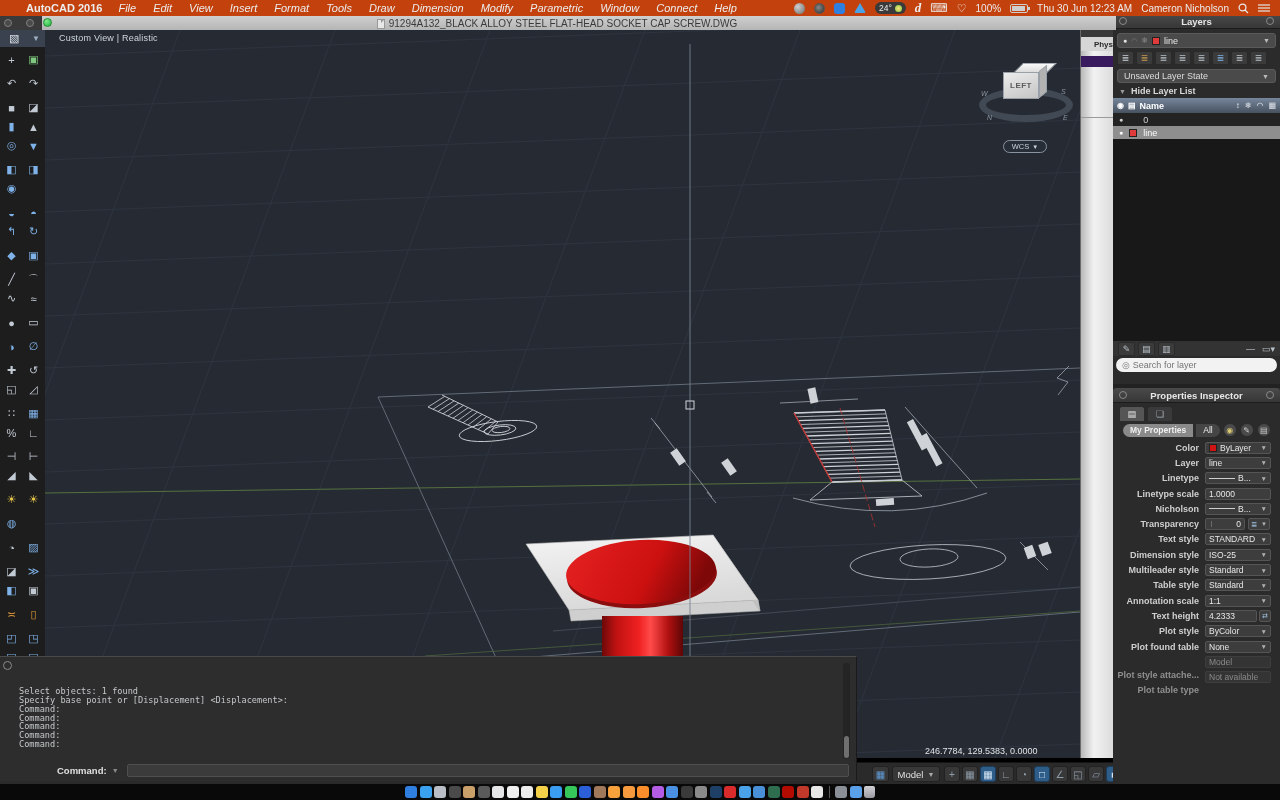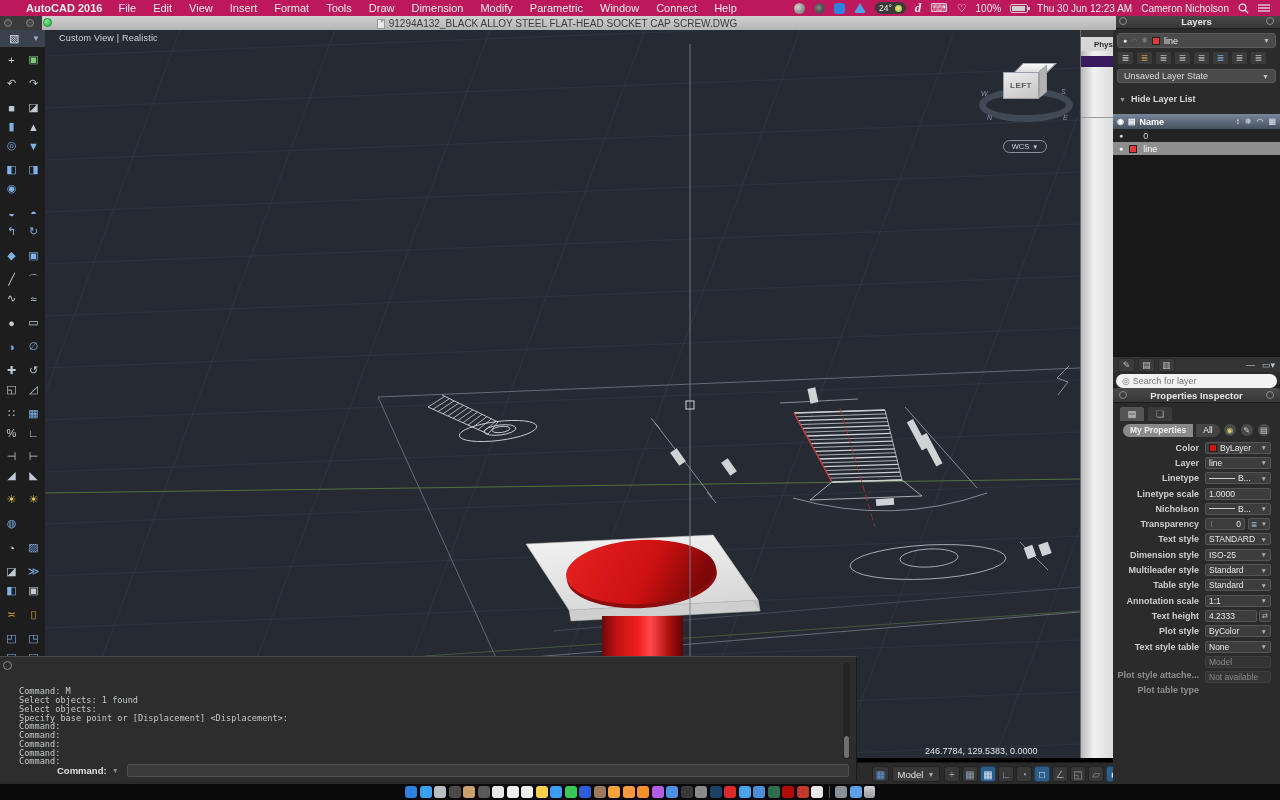--- a/index.html
+++ b/index.html
@@ -1,25 +1,25 @@
 <!DOCTYPE html>
 <html><head>
 <meta charset="utf-8">
 <style>
   * { margin:0; padding:0; box-sizing:border-box; }
   html,body { width:1280px; height:800px; overflow:hidden; background:#000;
     font-family:"Liberation Sans", sans-serif; -webkit-font-smoothing:antialiased; }
 
   
-  #menubar { position:absolute; left:0; top:0; width:1280px; height:16px; background:#be185d;
+  #menubar { position:absolute; left:0; top:0; width:1280px; height:16px; background:#c2410c;
     display:flex; align-items:center; color:#ededed; font-size:11px; z-index:60; }
   #menubar .apple { margin:0 14px 0 12px; font-size:11px; color:#fff; }
   #menubar .appname { font-weight:bold; margin-right:16px; white-space:nowrap; }
   #menu-items { display:flex; gap:17px; }
-  #menu-items span { white-space:nowrap; cursor:default; }
+  #menu-items span { white-space:nowrap; cursor:default;font-style:italic; }
   #menubar-right { margin-left:auto; display:flex; align-items:center; gap:9px; padding-right:10px; font-size:10px; }
   .mb-ic { width:11px; height:11px; border-radius:50%; display:inline-block; }
   .mb-swirl { background:radial-gradient(circle at 35% 35%, #cfcfcf, #6a6a6a); }
   .mb-dark  { background:radial-gradient(circle at 40% 40%, #888, #2d2d2d); border:1px solid #555; }
   .mb-blue  { border-radius:3px; background:#2f7fe0; }
   .mb-tri   { width:0; height:0; border-left:6px solid transparent; border-right:6px solid transparent; border-bottom:10px solid #4aa3e8; border-radius:2px; }
   .mb-temp  { background:#3a3a3a; border-radius:7px; padding:0 4px; height:12px; display:flex; align-items:center; gap:3px; font-size:8.5px; }
   .mb-temp .sun { width:7px; height:7px; border-radius:50%; background:radial-gradient(#ffe27a,#7ac943); }
   .mb-d { font-family:"Liberation Serif", serif; font-style:italic; font-weight:bold; font-size:13px; }
   .mb-kb { font-size:12px; }
@@ -116,21 +116,21 @@
     display:flex; align-items:center; gap:4px; padding:0 5px; color:#e4e4e4; font-size:9px; }
   #cur-layer .caret { margin-left:auto; font-size:7px; color:#bbb; }
   .sw { width:8px; height:8px; border:1px solid #222; }
   .dim { color:#8a8a8a; }
   #layer-tools { display:flex; gap:2px; padding:3px 4px; }
   .lt-ic { width:17px; height:14px; background:#3b3b3b; border:1px solid #2a2a2a; border-radius:2px;
     color:#b8c0c8; font-size:9px; display:flex; align-items:center; justify-content:center; }
   #layer-state { margin:1px 4px; height:14px; background:#4a4a4a; border:1px solid #5a5a5a; border-radius:3px;
     display:flex; align-items:center; padding:0 6px; color:#dcdcdc; font-size:9px; }
   #layer-state .caret { margin-left:auto; font-size:7px; color:#bbb; }
-  #hide-list { height:30px; display:flex; align-items:center; gap:5px; padding:0 6px; color:#d8d8d8; font-size:9px; font-weight:bold; }
+  #hide-list { height:14px; display:flex; align-items:center; gap:5px; padding:0 6px; color:#d8d8d8; font-size:9px; font-weight:bold; }
   #hide-list .tri { font-size:7px; color:#9a9a9a; }
   #layer-grid-header { height:15px; background:linear-gradient(#76869c,#47525f); display:flex; align-items:center; gap:4px;
     padding:0 4px; color:#fff; font-size:9px; font-weight:bold; }
   #layer-grid-header .right { margin-left:auto; display:flex; gap:5px; font-weight:normal; font-size:8px; color:#e4e8ee; }
   .layer-row { height:13px; display:flex; align-items:center; gap:6px; padding:0 6px; font-size:9px; color:#d0d0d0; background:#232323; }
   .layer-row.selected { background:#8e8e8e; color:#fafafa; }
   #layer-empty { height:202px; background:#181818; }
   #layers-bottom { height:15px; background:#333; display:flex; align-items:center; gap:3px; padding:0 5px; color:#b8c0c8; font-size:9px; }
   #layers-bottom .right { margin-left:auto; display:flex; gap:7px; }
   #layer-search { margin:2px 3px; height:14px; background:#f2f2f2; border-radius:8px; display:flex; align-items:center; padding:0 6px; gap:3px; }
@@ -704,21 +704,21 @@
   </div>
   <div class="sb-btn sb-toggle on" id="sb-p1">λ</div>
   <div class="sb-btn sb-toggle" id="sb-p2">λ</div>
   <div class="sb-btn sb-toggle" id="sb-disp">▣</div>
 </div>
 
 <div id="cmdpanel">
   <span id="cmd-close"></span>
   <div id="cmd-history">
     
-  <div>Command: M</div><div>Select objects: 1 found</div><div>Select objects:</div><div>Specify base point or [Displacement] &lt;Displacement&gt;:</div><div>Command:</div><div>Command:</div><div>Command:</div><div>Command:</div><div>Command:</div></div>
+  <div>Select objects: 1 found</div><div>Specify base point or [Displacement] &lt;Displacement&gt;:</div><div>Command:</div><div>Command:</div><div>Command:</div><div>Command:</div><div>Command:</div></div>
   <div id="cmd-scroll">
       <div id="cmd-thumb"></div>
     </div>
   <div id="cmd-inputrow">
     <span id="cmd-label">Command:</span>
     <span id="cmd-caret">▼</span>
     <input id="cmd-input" value="" style="">
   </div>
 </div>
 
@@ -920,21 +920,21 @@
       <span class="spin-btn">⇄</span>
     </div>
     <div class="prow">
       <span class="plabel">Plot style</span>
       <span class="pfield">
           <span>ByColor</span>
           <span class="caret">▼</span>
         </span>
     </div>
     <div class="prow">
-      <span class="plabel">Text style table</span>
+      <span class="plabel">Plot found table</span>
       <span class="pfield">
           <span>None</span>
           <span class="caret">▼</span>
         </span>
     </div>
     <div class="prow">
       <span class="plabel dis">Plot style attache...</span>
       <span class="pfield disabled">
           <span>Model</span>
         </span>

